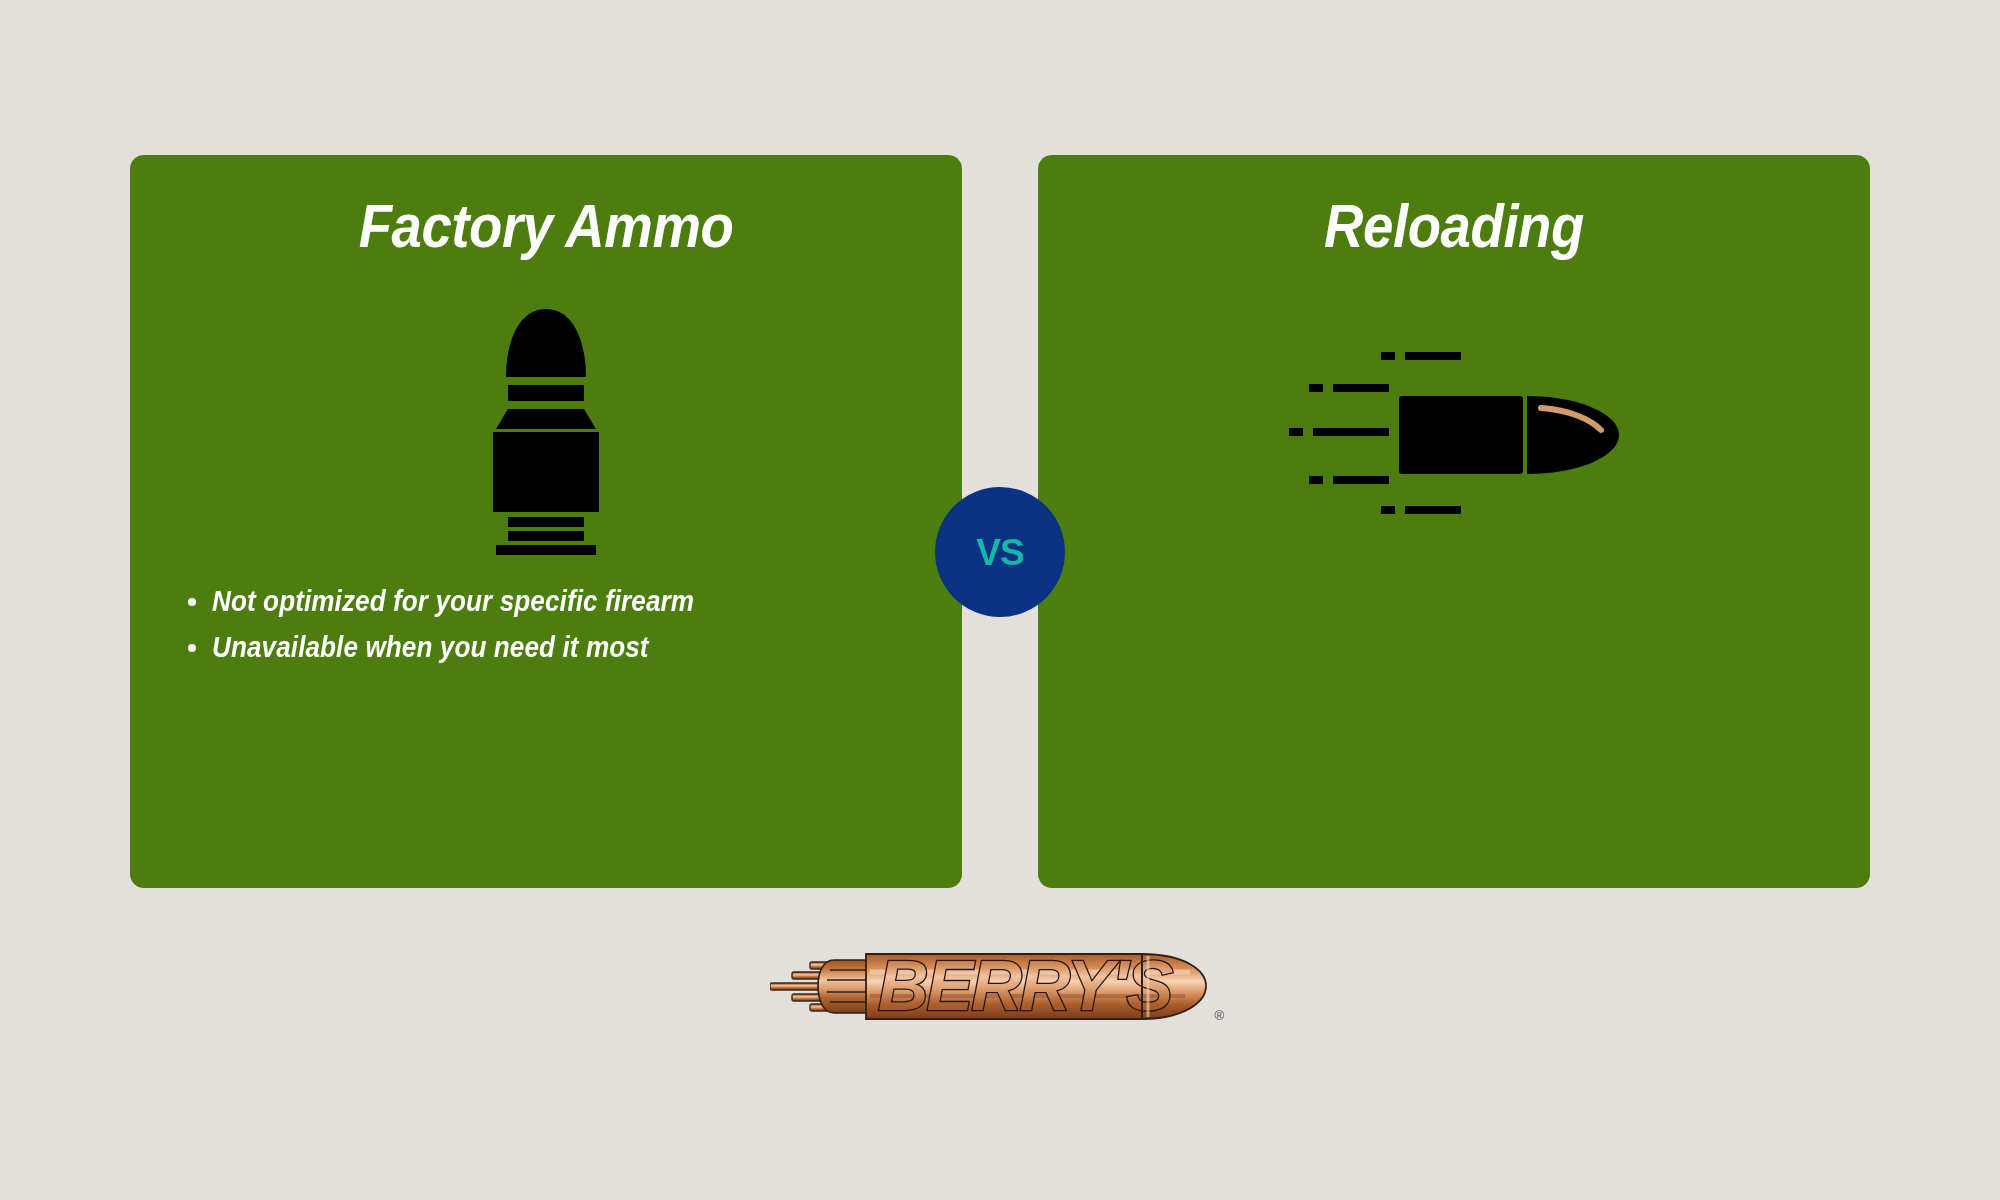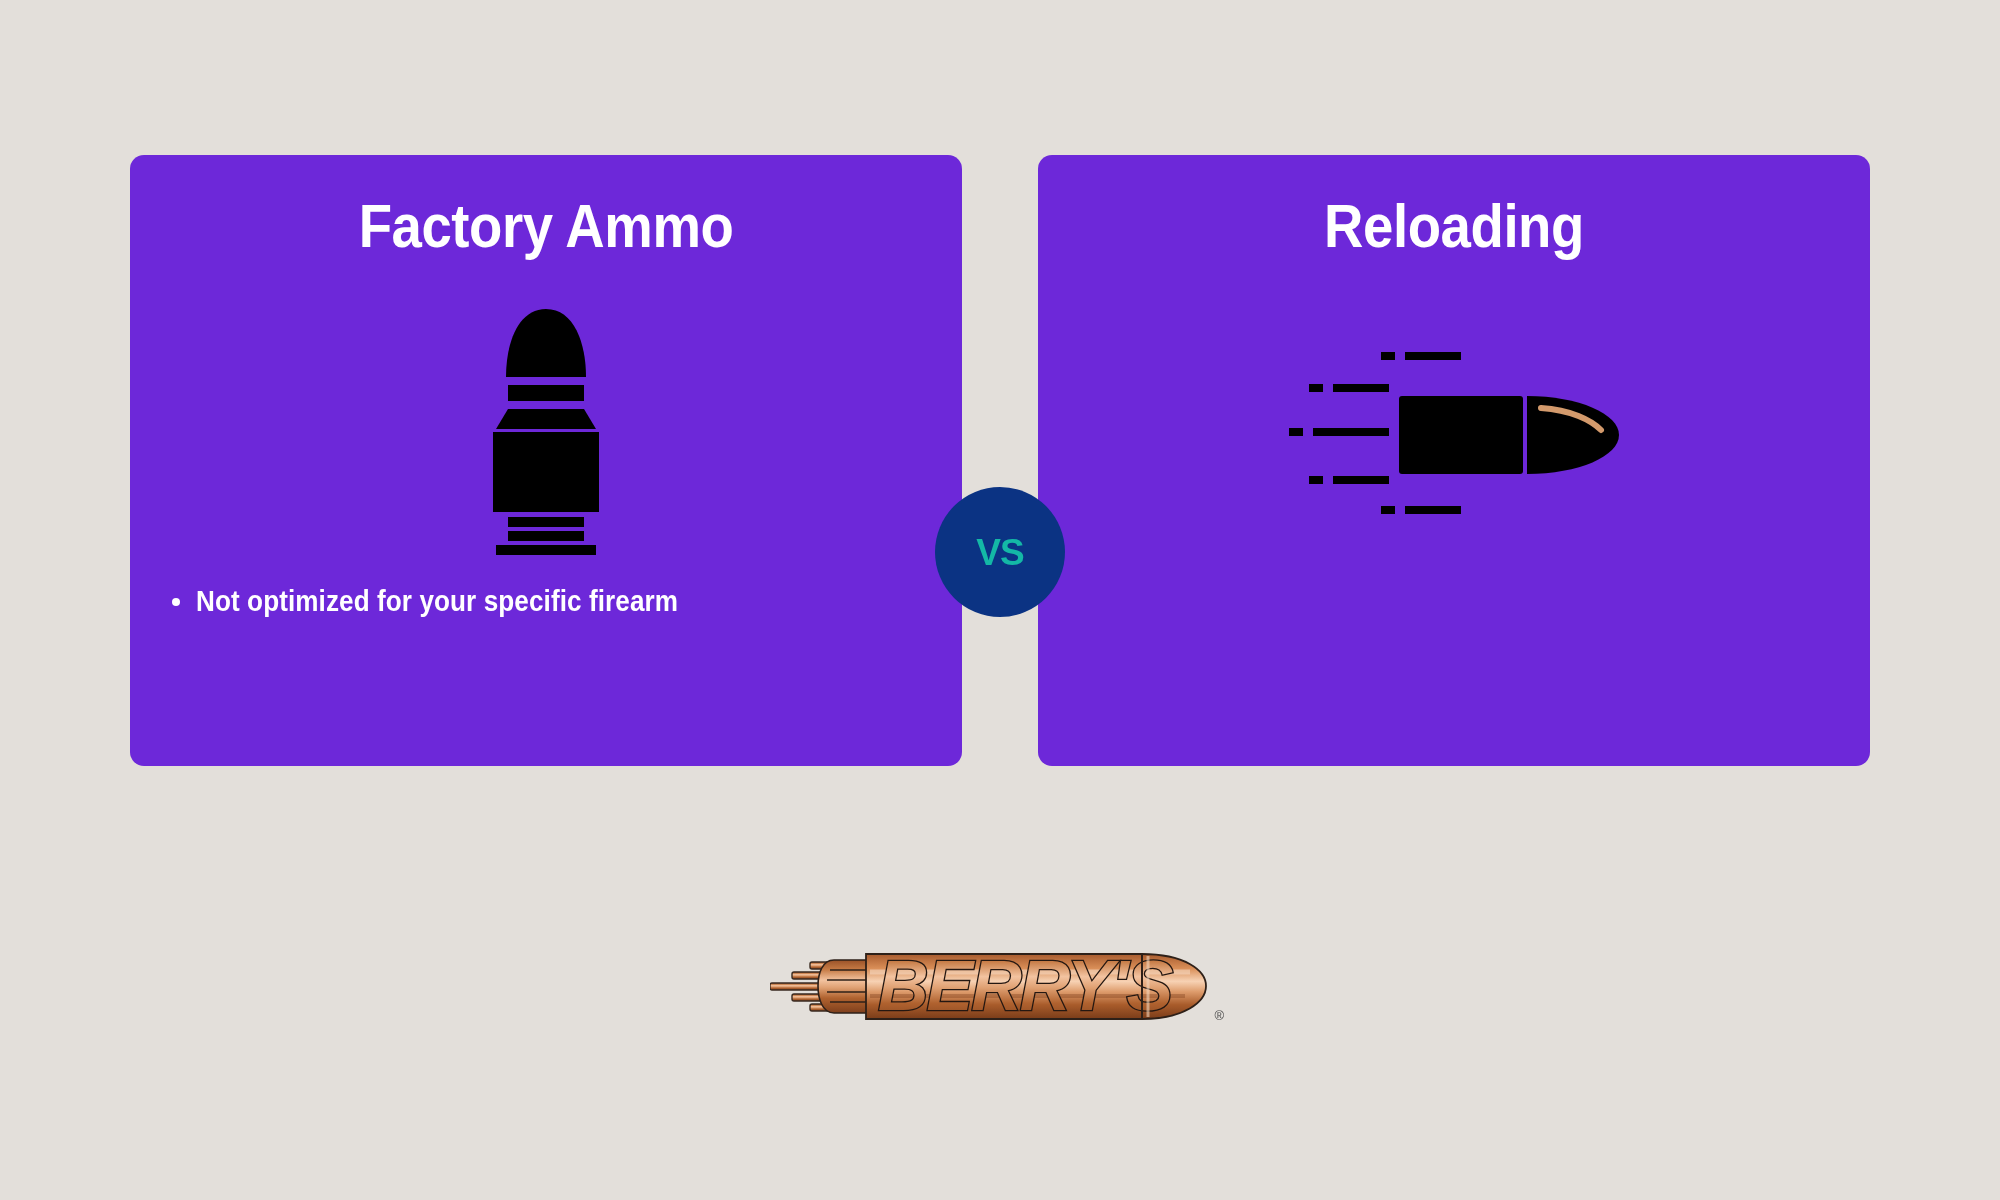--- a/index.html
+++ b/index.html
@@ -19,24 +19,25 @@
     width: 2000px;
     height: 1200px;
     background: #E3DFDA;
   }
 
   
   .card {
     position: absolute;
     top: 155px;
     width: 832px;
-    height: 611px;
-    background: #6d28d9;
+    height: 733px;
+    background: #4d7c0f;
     border-radius: 14px;
     box-sizing: border-box;
+    font-style: italic;
   }
   #card-left  { left: 130px; }
   #card-right { left: 1038px; }
 
   .card-title {
     position: absolute;
     left: 0;
     width: 100%;
     top: 38px;
     text-align: center;
@@ -64,21 +65,21 @@
   }
 
   
   .bullets {
     position: absolute;
     list-style: none;
     margin: 0;
     padding: 0;
     color: #FFFFFF;
   }
-  #bullets-left  { left: 36px;  top: 430px; }
+  #bullets-left  { left: 52px;  top: 430px; }
   #bullets-right { left: 46px;  top: 426px; }
 
   .bullets li {
     position: relative;
     padding-left: 30px;
     margin-bottom: 13px;
     font-family: "Liberation Sans Narrow", "Liberation Sans", sans-serif;
     font-weight: bold;
     font-size: 29px;
     line-height: 33px;
@@ -165,20 +166,21 @@
         <rect x="8" y="128" width="104" height="78" fill="none" stroke="#000000" stroke-width="2"></rect>
 
         <rect x="22" y="212" width="76" height="10" fill="#000000"></rect>
         <rect x="22" y="226" width="76" height="10" fill="#000000"></rect>
         <rect x="10" y="240" width="100" height="10" fill="#000000"></rect>
       </svg>
     </div>
 
     <ul class="bullets" id="bullets-left">
       <li><span class="btext">Not optimized for your specific firearm</span></li>
+      <li><span class="btext">Unavailable when you need it most</span></li>
     </ul>
   </div>
 
   <div class="card" id="card-right">
 
     <div class="card-title">Reloading</div>
 
     <div class="icon-wrap">
 
       <svg width="330" height="180" viewBox="0 0 330 180">

